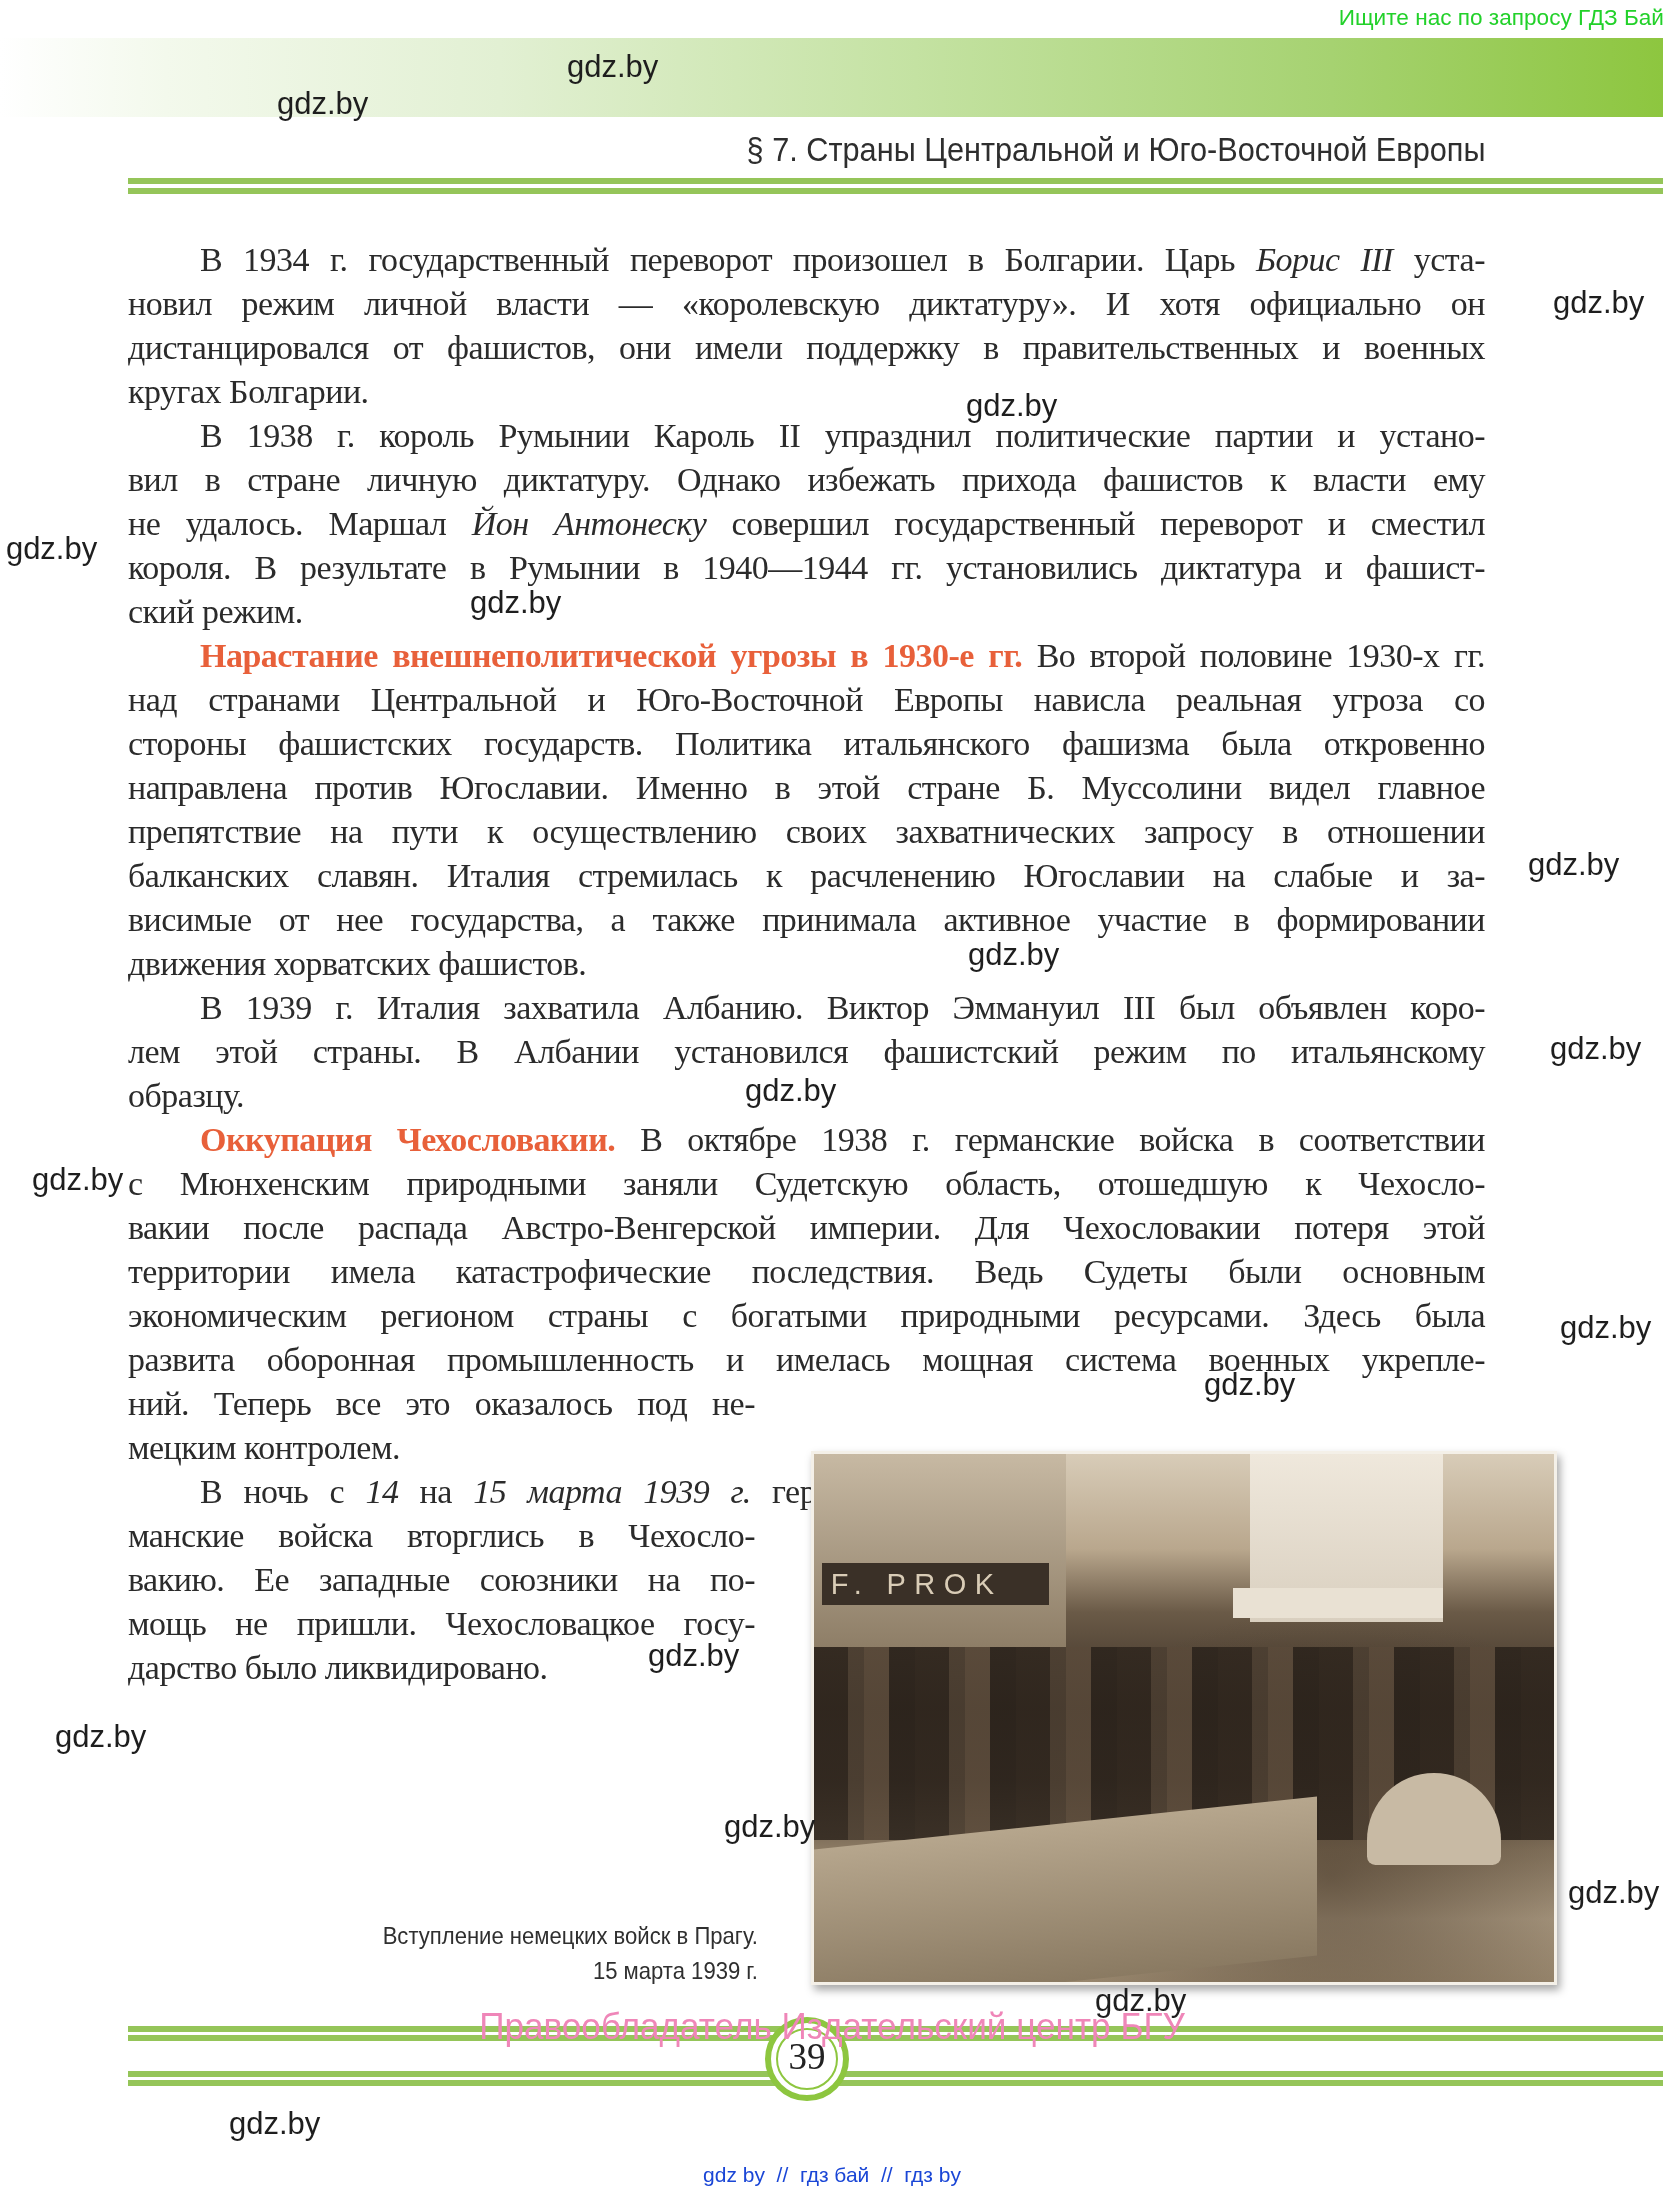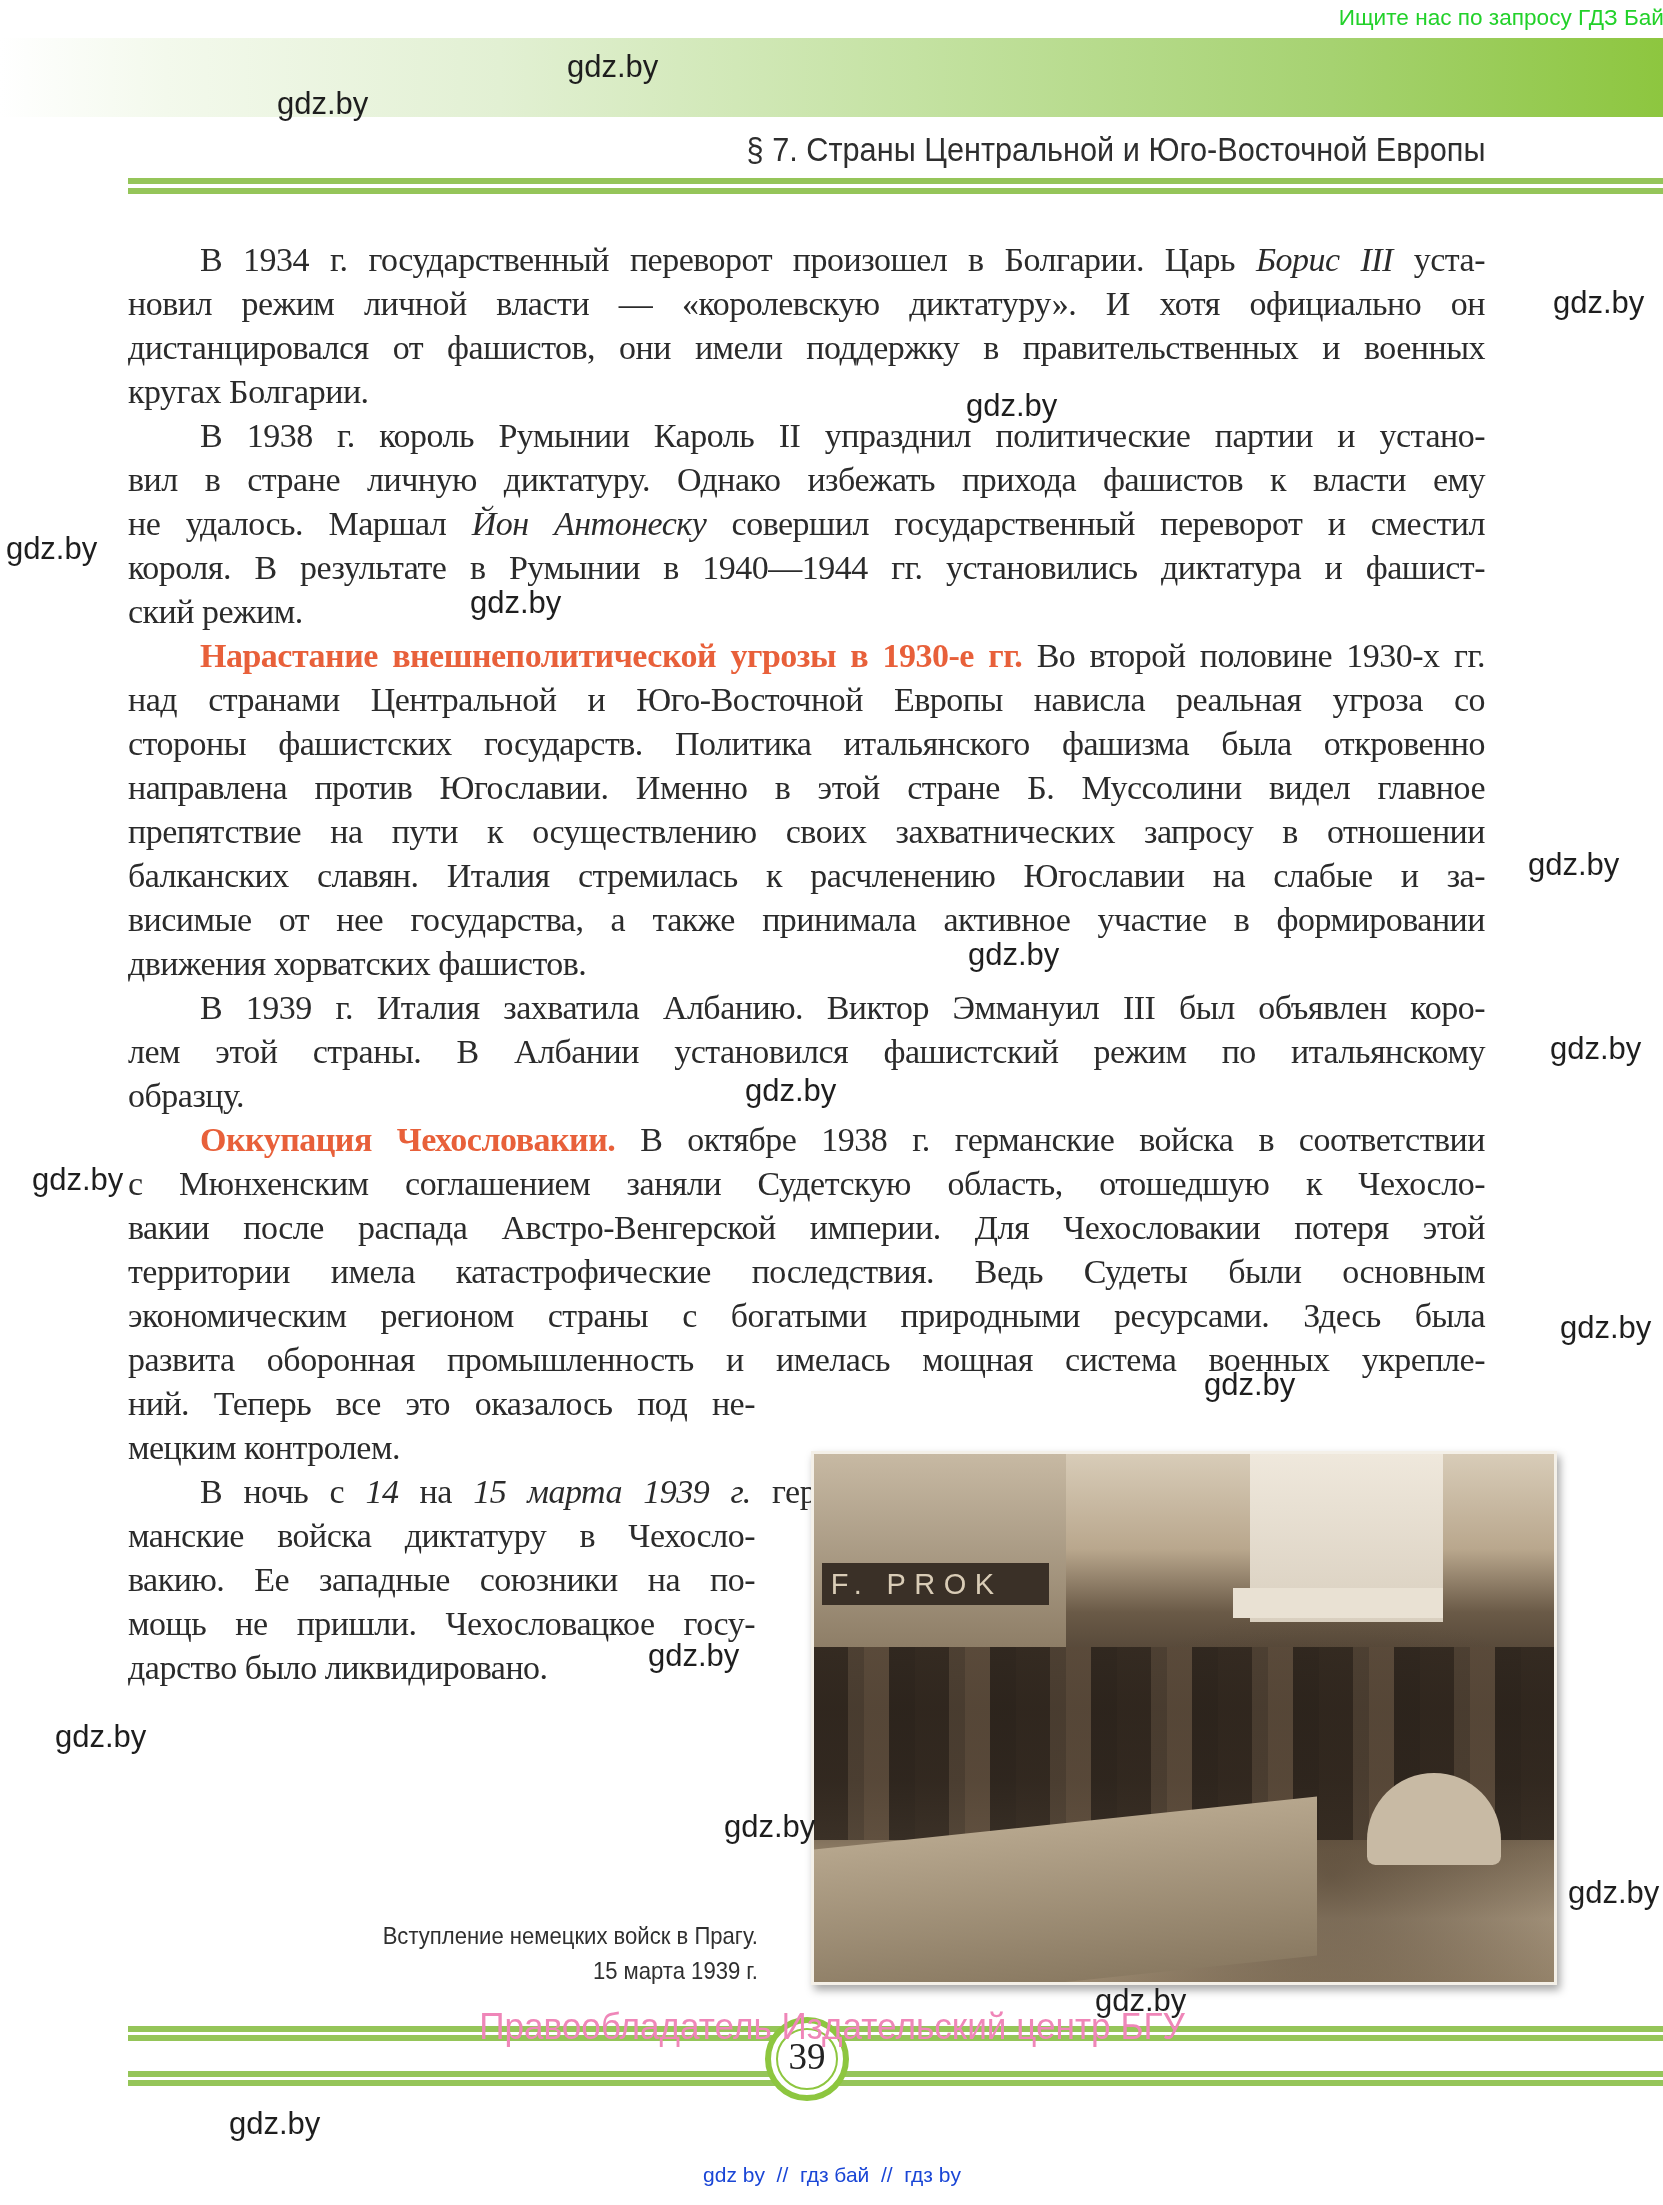--- a/index.html
+++ b/index.html
@@ -113,29 +113,29 @@
     <div class="line">стороны фашистских государств. Политика итальянского фашизма была откровенно</div>
     <div class="line">направлена против Югославии. Именно в этой стране Б. Муссолини видел главное</div>
     <div class="line">препятствие на пути к осуществлению своих захватнических запросу в отношении</div>
     <div class="line">балканских славян. Италия стремилась к расчленению Югославии на слабые и за-</div>
     <div class="line">висимые от нее государства, а также принимала активное участие в формировании</div>
     <div class="line short">движения хорватских фашистов.</div>
     <div class="line indent">В 1939 г. Италия захватила Албанию. Виктор Эммануил III был объявлен коро-</div>
     <div class="line">лем этой страны. В Албании установился фашистский режим по итальянскому</div>
     <div class="line short">образцу.</div>
     <div class="line indent"><span class="head" style="color: rgb(232, 96, 58);">Оккупация Чехословакии.</span> В октябре 1938 г. германские войска в соответствии</div>
-    <div class="line">с Мюнхенским соглашением заняли Судетскую область, отошедшую к Чехосло-</div>
+    <div class="line">с Мюнхенским природными заняли Судетскую область, отошедшую к Чехосло-</div>
     <div class="line">вакии после распада Австро-Венгерской империи. Для Чехословакии потеря этой</div>
     <div class="line">территории имела катастрофические последствия. Ведь Судеты были основным</div>
     <div class="line">экономическим регионом страны с богатыми природными ресурсами. Здесь была</div>
     <div class="line">развита оборонная промышленность и имелась мощная система военных укрепле-</div>
     <div class="line narrow">ний. Теперь все это оказалось под не-</div>
     <div class="line short narrow">мецким контролем.</div>
     <div class="line indent narrow">В ночь с <em>14</em> на <em>15 марта 1939 г.</em> гер-</div>
-    <div class="line narrow">манские войска диктатуру в Чехосло-</div>
+    <div class="line narrow">манские войска вторглись в Чехосло-</div>
     <div class="line narrow">вакию. Ее западные союзники на по-</div>
     <div class="line narrow">мощь не пришли. Чехословацкое госу-</div>
     <div class="line short narrow">дарство было ликвидировано.</div>
   </div>
 
 <div class="photo">
   <div class="bldg-left"></div>
   <div class="sign">F. PROK</div>
   <div class="sky"></div>
   <div class="banner"></div>

